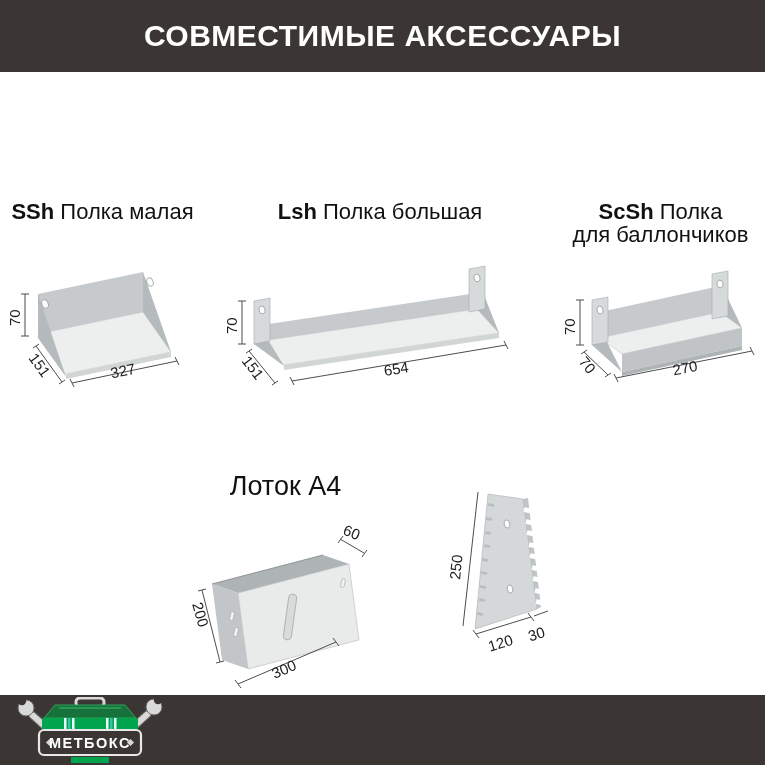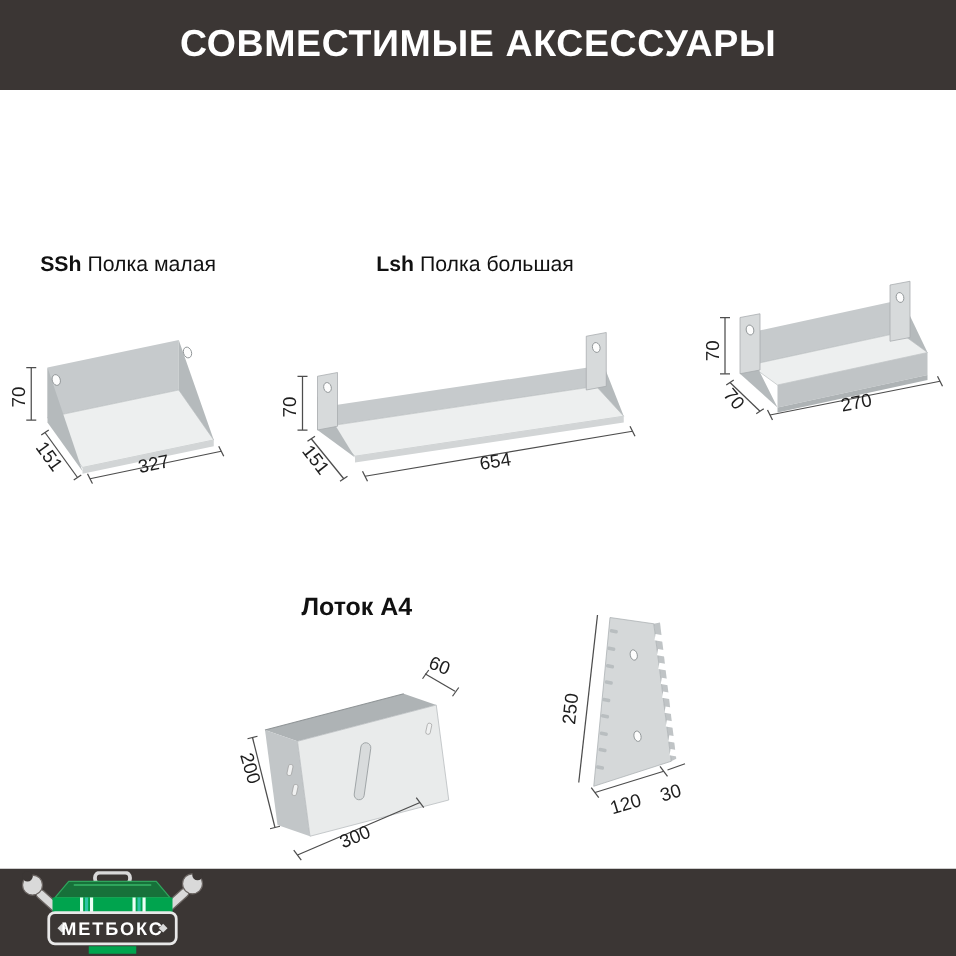--- a/index.html
+++ b/index.html
@@ -2,23 +2,23 @@
 <html><head>
 <meta charset="utf-8">
 <style>
   html,body{margin:0;padding:0;}
   body{width:765px;height:765px;background:#ffffff;font-family:"Liberation Sans","DejaVu Sans",sans-serif;overflow:hidden;}
   .page{position:relative;width:765px;height:765px;background:#fff;}
   .topbar{position:absolute;left:0;top:0;width:765px;height:72px;background:#3b3634;display:flex;align-items:center;justify-content:center;}
   .topbar h1{margin:0;color:#fff;font-size:30px;font-weight:800;letter-spacing:.5px;text-align:right;}
   .content{position:absolute;left:0;top:72px;width:765px;height:623px;background:#fff;}
   .fig{position:absolute;text-align:center;}
-  .ptitle{font-size:17px;line-height:23px;color:#111;}
+  .ptitle{font-size:22px;line-height:23px;color:#111;}
   .ptitle b{font-weight:700;}
-  .ptitle.allbold{font-size:20px;line-height:25px;font-weight:700;}
+  .ptitle.allbold{font-size:27px;line-height:25px;font-weight:400;}
   .fig svg{display:block;}
   #f1 svg{margin-top:39px;}
   #f2 svg{margin-top:39px;}
   #f3 svg{margin-top:16px;}
   #f4 svg{margin-top:5px;}
   #f5 svg{margin-top:2px;}
   #f1{left:0;top:128px;width:205px;}
   #f2{left:225px;top:128px;width:310px;text-align:center;}
   #f3{left:558px;top:128px;width:205px;}
   #f4{left:178px;top:402px;width:215px;}
@@ -92,20 +92,22 @@
         <line class="dim" x1="47" y1="123" x2="53" y2="119"></line>
         <text class="dimtxt" transform="translate(16 99) rotate(52)">151</text>
         <line class="dim" x1="67" y1="119" x2="281" y2="83"></line>
         <line class="dim" x1="65" y1="115" x2="69" y2="123"></line>
         <line class="dim" x1="279" y1="79" x2="283" y2="87"></line>
         <text class="dimtxt" text-anchor="middle" transform="translate(172 112) rotate(-9)">654</text>
       </svg>
     </figure>
 
     <figure class="fig" id="f3" style="margin:0">
+      <div class="ptitle"><b>ScSh</b> <span>Полка</span><br>
+        <span>для баллончиков</span></div>
       <svg width="205" height="125" viewBox="0 0 205 125">
         <polygon class="wall" points="42,50 162,24 162,50 42,76"></polygon>
         <polygon class="floor" points="42,76 162,50 184,66 64,92"></polygon>
         <polygon points="64,92 184,66 184,84 64,110" fill="#c0c4c6"></polygon>
         <polygon points="64,110 184,84 184,88 64,114" fill="#aeb3b5"></polygon>
         <polygon class="gusset" points="34,50 34,83 64,110"></polygon>
         <polygon class="gusset" points="162,20 184,66 162,50"></polygon>
         <polygon class="tab" points="34,38 50,35 50,80 34,83"></polygon>
         <ellipse class="hole" cx="42" cy="48" rx="3" ry="4" transform="rotate(-15 42 48)"></ellipse>
         <polygon class="tab" points="154,12 170,9 170,54 154,57"></polygon>

